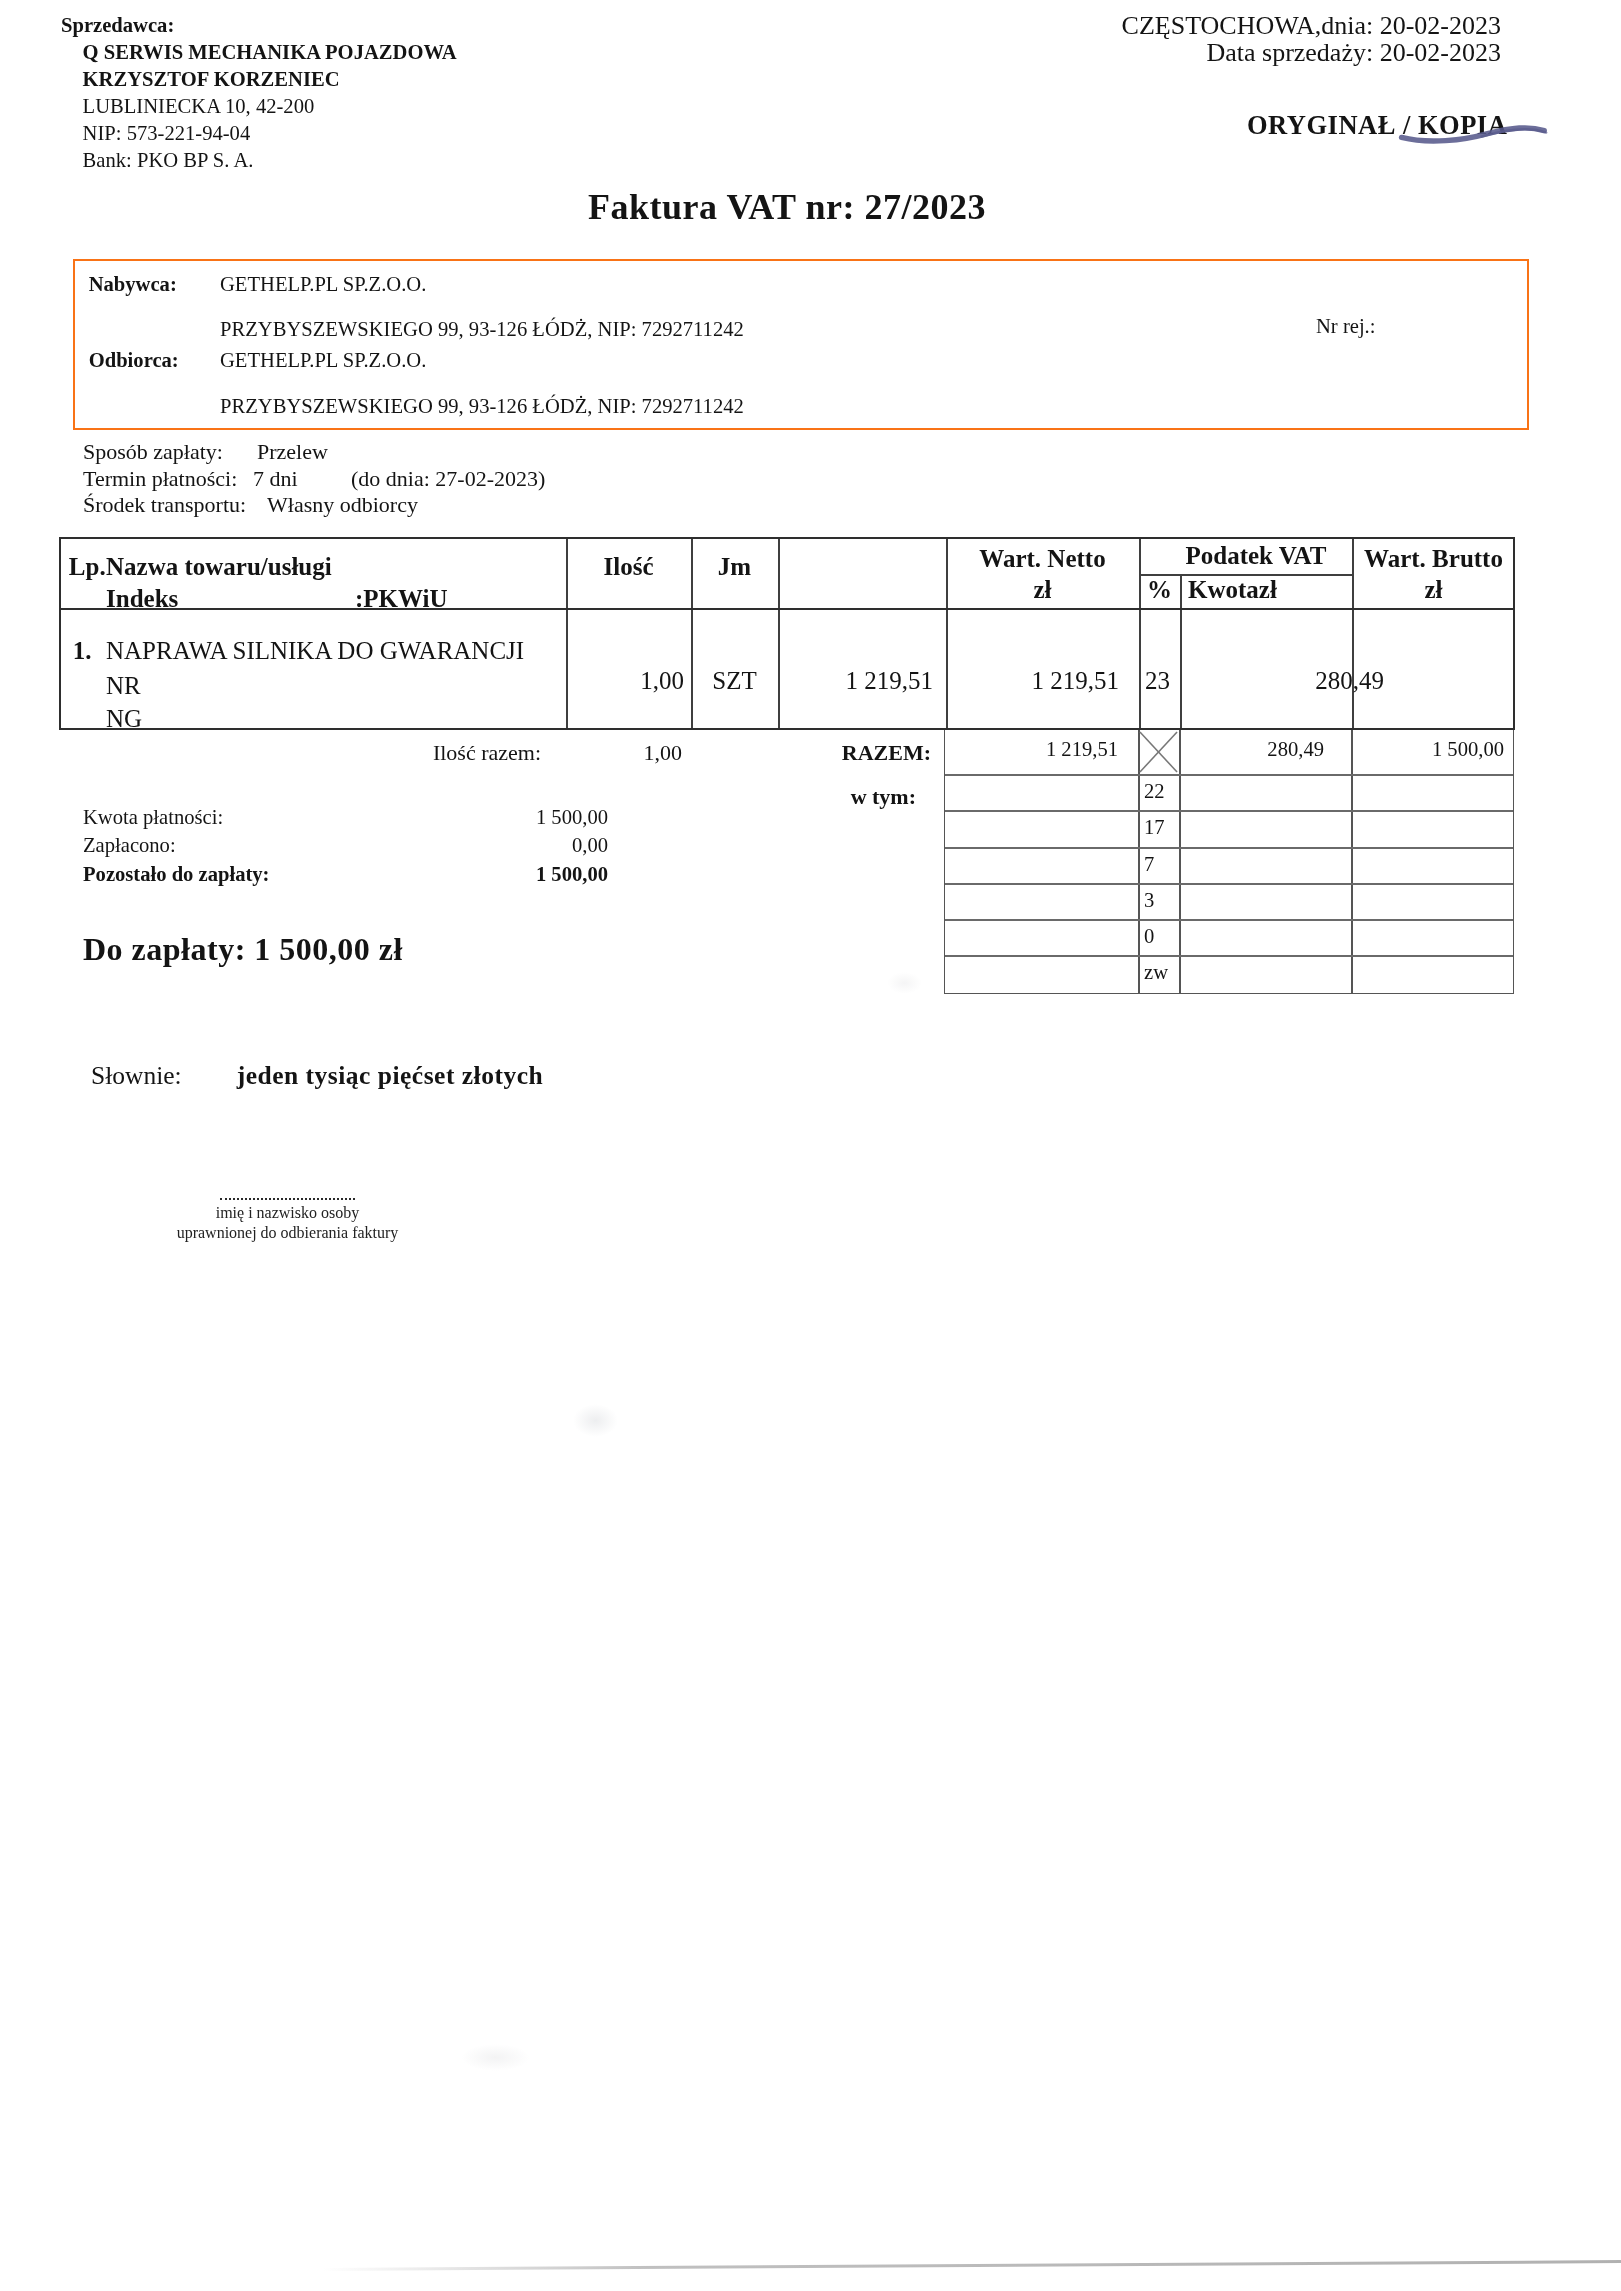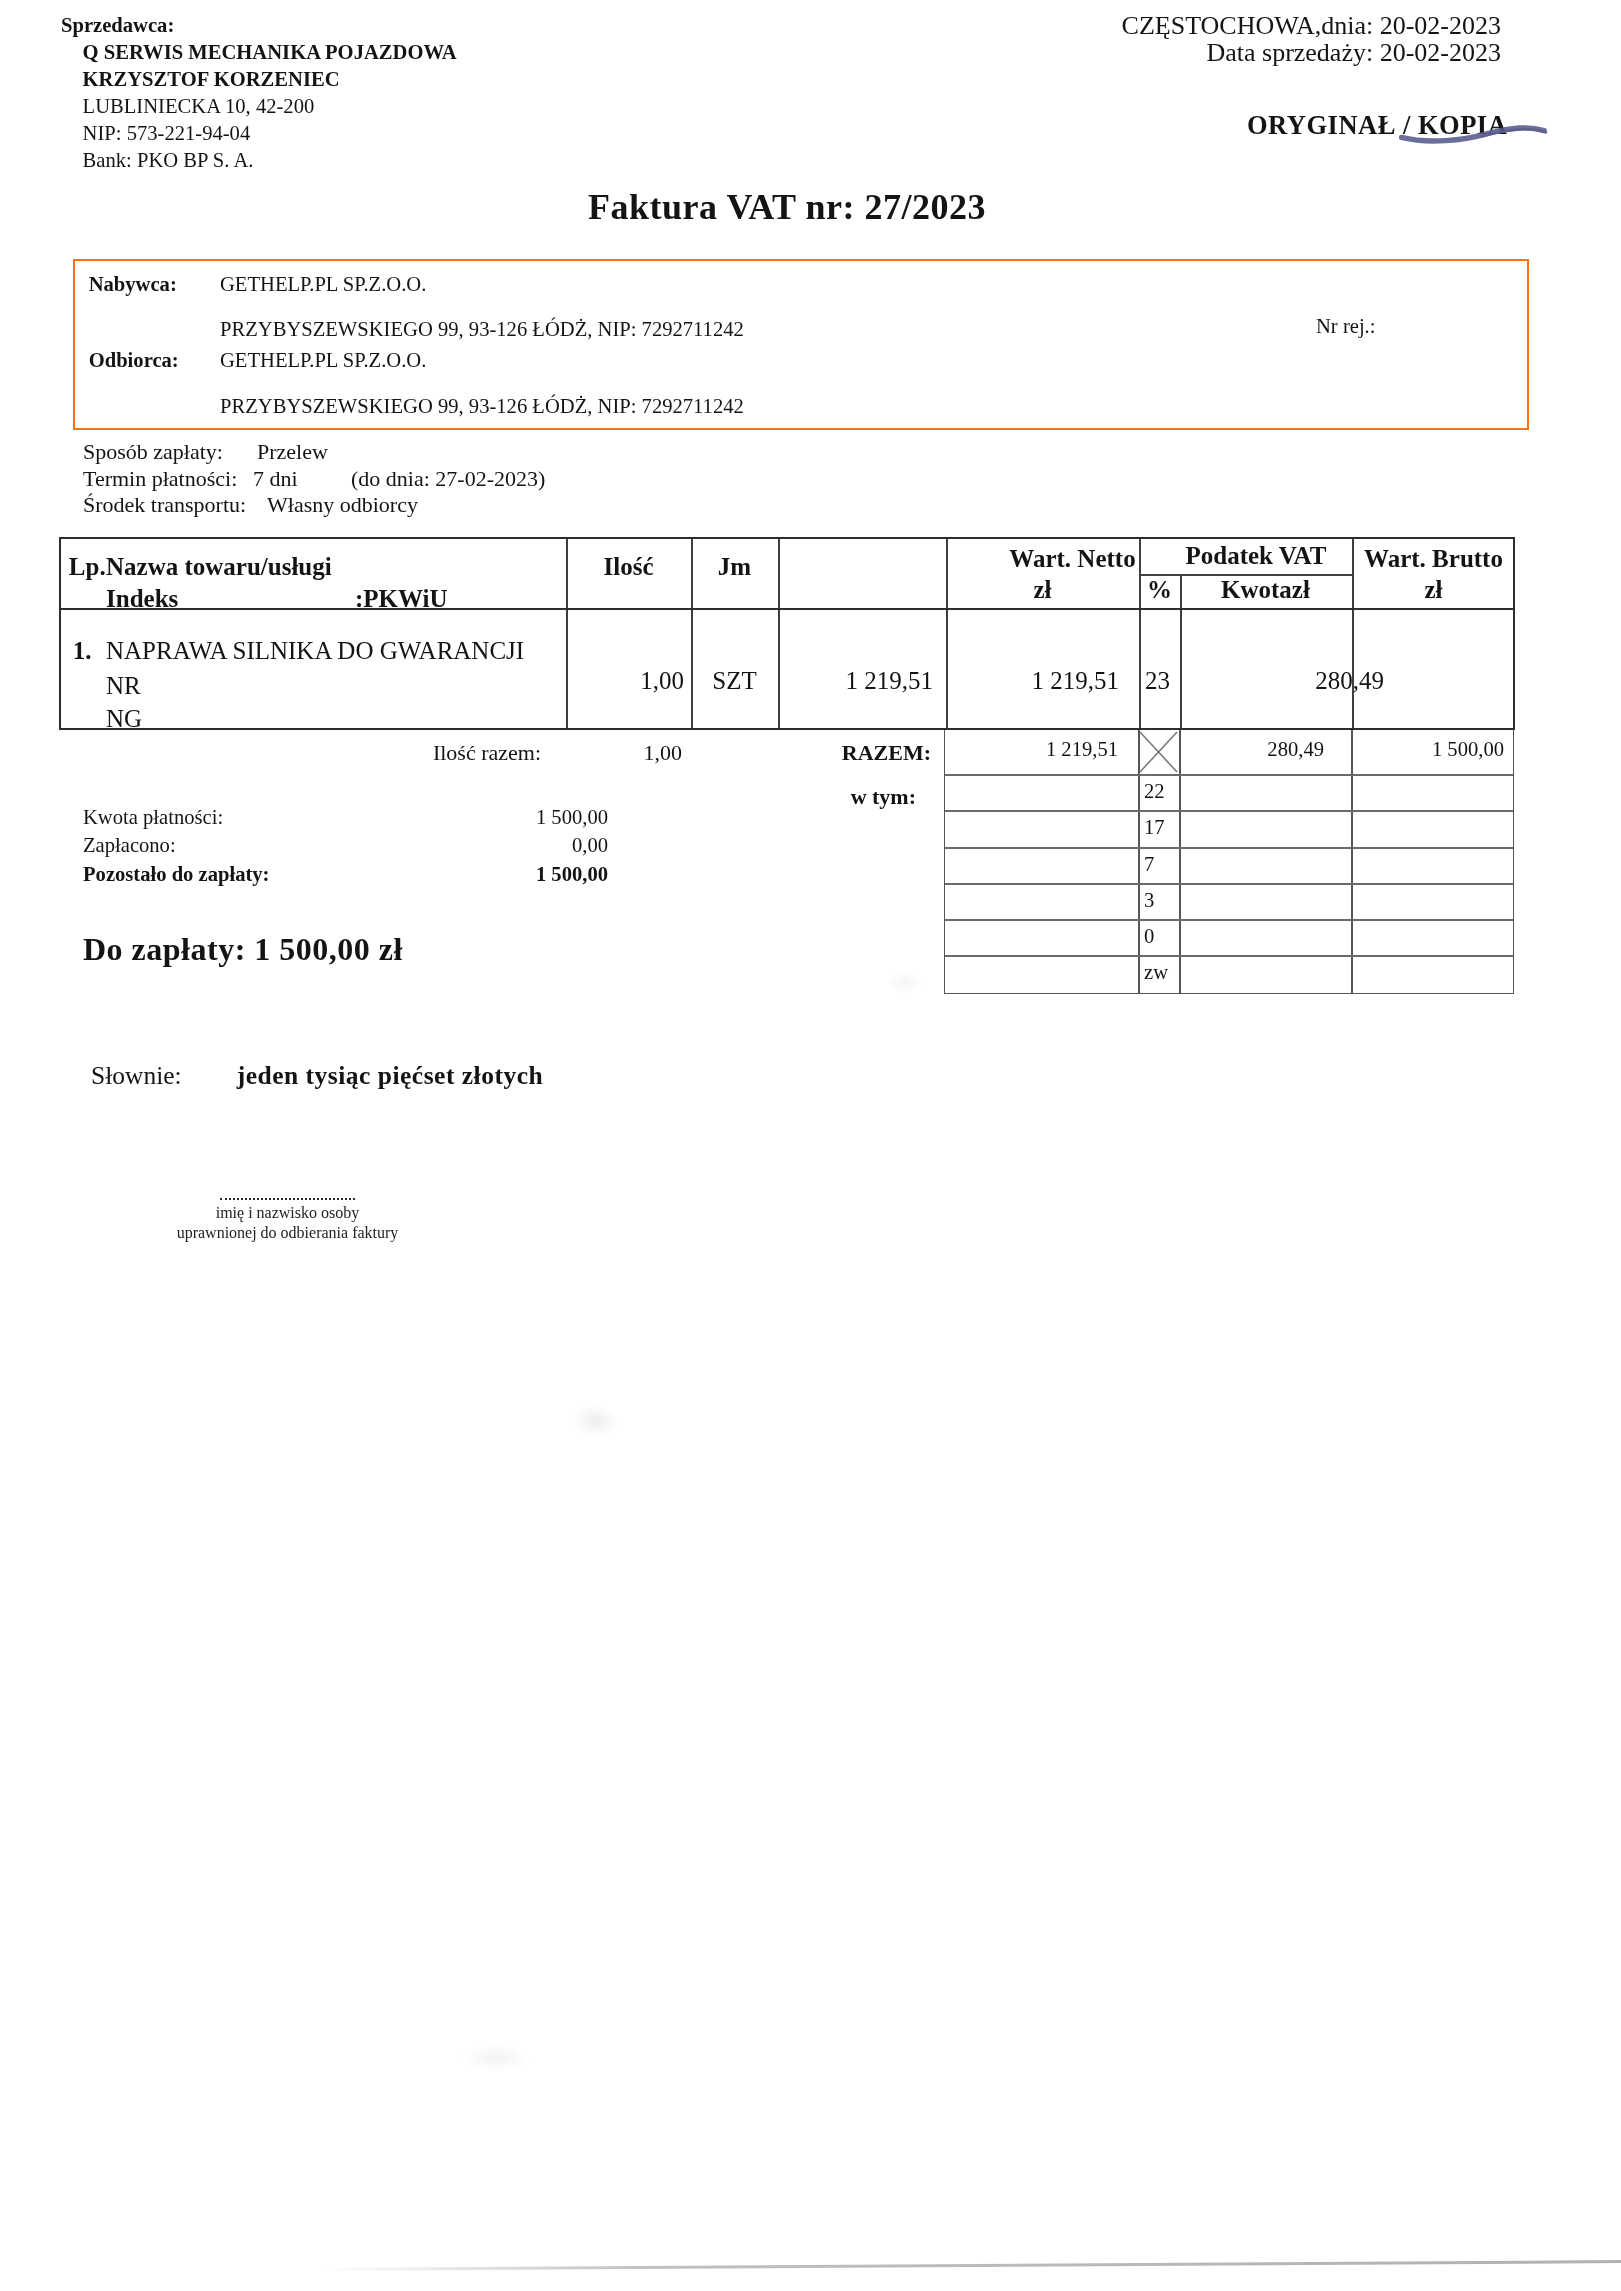--- a/index.html
+++ b/index.html
@@ -129,25 +129,25 @@
 
     <div class="hl" style="left:0;right:0;top:69px;height:2px;background:#2e2e2e;"></div>
     <div class="hl" style="left:1078px;width:213px;top:35px;"></div>
 
     <div class="cell b" style="left:7.8px;top:13.7px;">Lp.</div>
     <div class="cell b" style="left:45px;top:13.7px;">Nazwa towaru/usługi</div>
     <div class="cell b" style="left:45px;top:46px;">Indeks</div>
     <div class="cell b" style="left:294px;top:46px;">:PKWiU</div>
     <div class="cell b center" style="left:505px;width:125px;top:13.7px;">Ilość</div>
     <div class="cell b center" style="left:630px;width:87px;top:13.7px;">Jm</div>
-    <div class="cell b center" style="left:885px;width:193px;top:5.9px;margin-left:30px;">Wart. Netto</div>
+    <div class="cell b center" style="left:885px;width:193px;top:5.9px;">Wart. Netto</div>
     <div class="cell b center" style="left:885px;width:193px;top:37px;">zł</div>
     <div class="cell b center" style="left:1078px;width:234px;top:2.9px;">Podatek VAT</div>
     <div class="cell b center" style="left:1078px;width:41px;top:37px;">%</div>
-    <div class="cell b" style="left:1160px;top:37px;">Kwotazł</div>
+    <div class="cell b" style="left:1127px;top:37px;">Kwotazł</div>
     <div class="cell b center" style="left:1291px;width:163px;top:5.9px;">Wart. Brutto</div>
     <div class="cell b center" style="left:1291px;width:163px;top:37px;">zł</div>
 
     <div class="cell b" style="left:11.8px;top:98px;">1.</div>
     <div class="cell" style="left:45px;top:98px;">NAPRAWA SILNIKA DO GWARANCJI</div>
     <div class="cell" style="left:45px;top:133px;">NR</div>
     <div class="cell" style="left:45px;top:166px;">NG</div>
     <div class="cell right" style="left:505px;width:118px;top:128px;">1,00</div>
     <div class="cell center" style="left:630px;width:87px;top:128px;">SZT</div>
     <div class="cell right" style="left:717px;width:155px;top:128px;">1 219,51</div>

